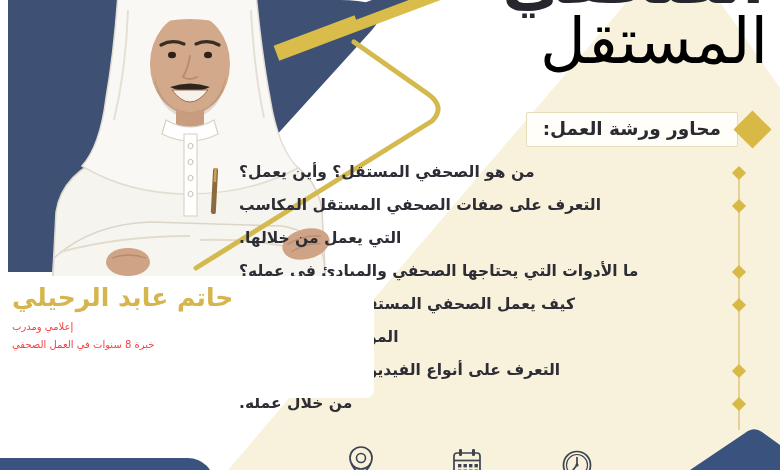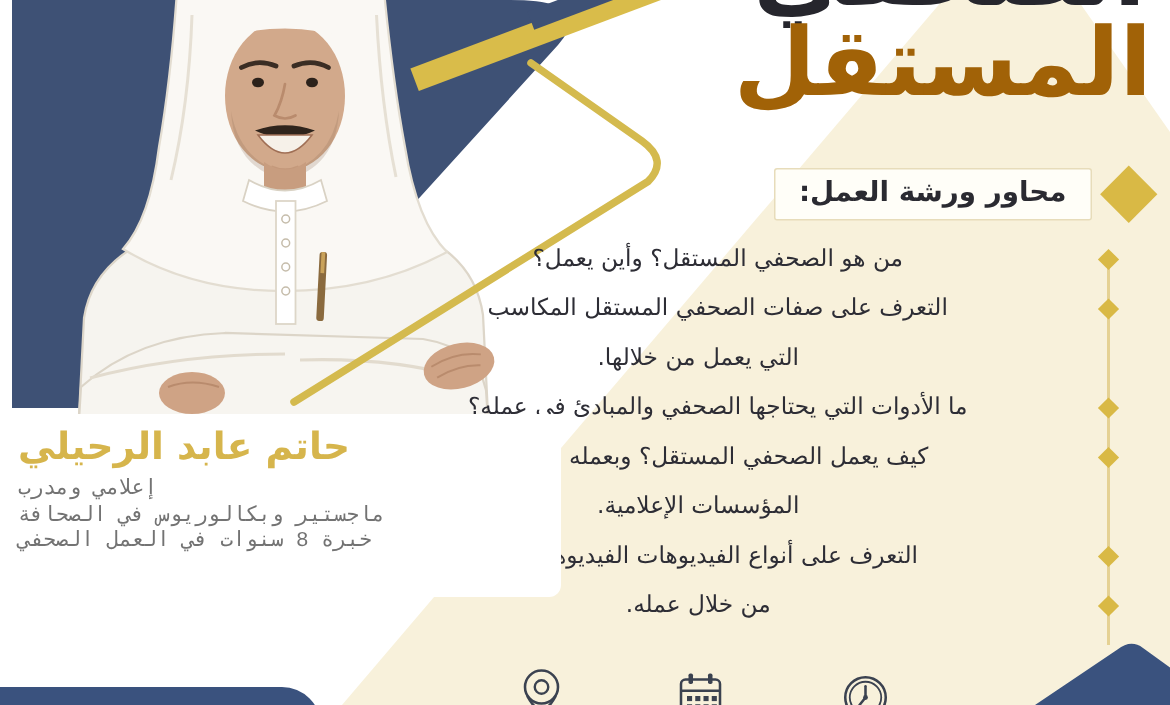--- a/index.html
+++ b/index.html
@@ -11,42 +11,42 @@
   #left-deco{position:absolute;left:0;top:0;z-index:2;}
   .gold-band{position:absolute;left:270px;top:10px;width:200px;height:16px;background:#d9bc4a;
      transform:rotate(-20.6deg);z-index:3;}
   .gold-band-navy{position:absolute;left:352px;top:-3px;width:58px;height:13px;background:#3e5175;
      transform:rotate(-20.6deg);z-index:3;}
   #speaker-photo{position:absolute;left:0;top:0;z-index:3;}
   #gold-line{position:absolute;left:0;top:0;z-index:4;}
   
   .title-cropped{position:absolute;top:-50px;right:16px;font-size:63px;font-weight:600;
      color:#26262d;direction:rtl;white-space:nowrap;z-index:5;line-height:1;}
-  .poster-title{position:absolute;top:10px;right:12px;font-size:63px;font-weight:700;
-     color:#a16207;direction:rtl;white-space:nowrap;z-index:5;line-height:1;}
+  .poster-title{position:absolute;top:10px;right:12px;font-size:63px;font-weight:400;
+     color:#000000;direction:rtl;white-space:nowrap;z-index:5;line-height:1;}
   
   .agenda-heading{position:absolute;top:112px;right:14px;display:flex;flex-direction:row;
-     direction:rtl;align-items:center;gap:11px;z-index:5;}
+     direction:rtl;align-items:center;gap:1px;z-index:5;}
   .heading-diamond{width:27px;height:27px;background:#d9b945;transform:rotate(45deg);flex:0 0 auto;}
   .heading-box{background:#fffef8;border:1px solid #e7dcba;border-radius:2px;padding:5px 16px 7px;
      font-size:18.5px;font-weight:bold;color:#2a2a31;white-space:nowrap;}
   
   .agenda-list{position:absolute;top:156px;right:36px;width:505px;direction:rtl;z-index:5;
      color:#2d2d35;font-size:15.5px;}
   .agenda-timeline{position:absolute;right:4.5px;top:16px;height:258px;width:1.5px;background:#e5d193;}
-  .agenda-item{position:relative;padding-right:26px;text-align:center;}
+  .agenda-item{position:relative;padding-right:26px;text-align:left;font-weight:bold;}
   .agenda-item .line{line-height:33px;white-space:nowrap;}
   .agenda-item .line2{padding-right:26px;}
   .item-diamond{position:absolute;right:0;top:11.5px;width:10px;height:10px;background:#d9b945;
      transform:rotate(45deg);}
   
   .speaker-card{position:absolute;left:12px;top:276px;width:362px;height:122px;background:#ffffff;
      border-radius:8px;z-index:5;direction:rtl;text-align:left;}
   .speaker-name{margin-top:5px;font-size:25px;font-weight:bold;color:#d6b54c;line-height:34px;white-space:nowrap;}
-  .speaker-bio{margin-top:3px;font-size:14px;color:#737373;line-height:17.5px;font-family:Liberation Mono, monospace;}
+  .speaker-bio{margin-top:3px;font-size:10px;color:#ef4444;line-height:17.5px;}
   .speaker-bio div{white-space:nowrap;}
   
   .footer-icon{position:absolute;z-index:6;}
   #icon-pin{left:344px;top:444px;}
   #icon-calendar{left:451px;top:448px;}
   #icon-clock{left:561px;top:449px;}
   .corner-pill{position:absolute;left:-26px;top:458px;width:240px;height:60px;background:#3a527e;
      border-radius:26px;z-index:6;}
   #corner-triangle{position:absolute;right:0;bottom:0;z-index:6;}
 </style>
@@ -148,21 +148,20 @@
     <div class="agenda-item">
       <span class="item-diamond"></span>
       <div class="line line2">من خلال عمله.</div>
     </div>
   </div>
 
   <div class="speaker-card">
     <div class="speaker-name">حاتم عابد الرحيلي</div>
     <div class="speaker-bio">
       <div>إعلامي ومدرب</div>
-      <div>ماجستير وبكالوريوس في الصحافة</div>
       <div>خبرة 8 سنوات في العمل الصحفي</div>
     </div>
   </div>
 
   <svg class="footer-icon" id="icon-pin" width="34" height="40" viewBox="0 0 34 40">
     <circle cx="17" cy="14" r="11" fill="none" stroke="#3b4250" stroke-width="1.7"></circle>
     <circle cx="17" cy="14" r="4.5" fill="none" stroke="#3b4250" stroke-width="1.6"></circle>
     <path d="M7.5,20 Q17,38 26.5,20" fill="none" stroke="#3b4250" stroke-width="1.7"></path>
   </svg>
 

